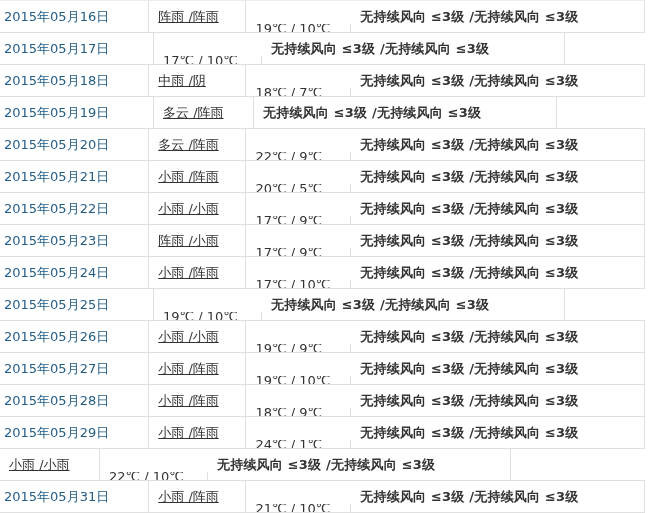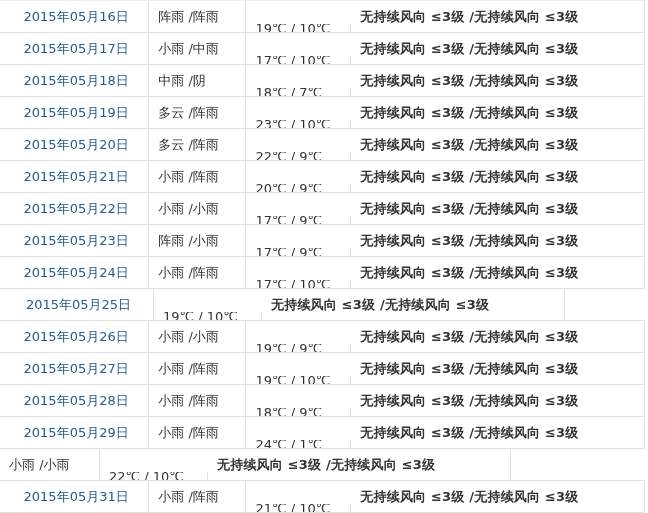--- a/index.html
+++ b/index.html
@@ -25,70 +25,68 @@
     box-sizing:border-box;
     border-bottom:1px solid var(--c-border);
     background:var(--c-bg);
   }
   .cell{
     box-sizing:border-box;
     display:flex;align-items:center;
     font-size:13px;color:var(--c-text);
     white-space:pre;overflow:hidden;
   }
-  .c-date{width:154px;border-right:1px solid var(--c-border);padding-left:4px;justify-content:center;}
-  .c-weather{width:100px;border-right:1px solid var(--c-border);padding-left:9px;}
+  .c-date{width:154px;border-right:1px solid var(--c-border);padding-left:4px;}
+  .c-weather{width:100px;border-right:1px solid var(--c-border);padding-left:9px;text-decoration:underline;}
   .c-temp{width:108px;border-right:1px solid var(--c-border);padding-left:9px;margin-top:23px;}
   .c-wind{width:303px;border-right:1px solid var(--c-border);padding-left:9px;letter-spacing:0.2px;font-weight:bold;}
   .c-date a{color:var(--c-link);text-decoration:none;font-size:13px;cursor:pointer;}
 </style>
 </head>
 <body>
 
 <div class="wtable">
 
   <div class="row">
     <div class="cell c-date"><a>2015年05月16日</a></div>
     <div class="cell c-weather">阵雨 /阵雨</div>
     <div class="cell c-temp">19℃ / 10℃</div>
     <div class="cell c-wind">无持续风向 ≤3级 /无持续风向 ≤3级</div>
   </div>
 
   <div class="row">
     <div class="cell c-date"><a>2015年05月17日</a></div>
-    <div class="cell c-weather">小雨 /中雨</div>
     <div class="cell c-temp">17℃ / 10℃</div>
     <div class="cell c-wind">无持续风向 ≤3级 /无持续风向 ≤3级</div>
   </div>
 
   <div class="row">
     <div class="cell c-date"><a>2015年05月18日</a></div>
     <div class="cell c-weather">中雨 /阴</div>
     <div class="cell c-temp">18℃ / 7℃</div>
     <div class="cell c-wind">无持续风向 ≤3级 /无持续风向 ≤3级</div>
   </div>
 
   <div class="row">
     <div class="cell c-date"><a>2015年05月19日</a></div>
     <div class="cell c-weather">多云 /阵雨</div>
-    <div class="cell c-temp">23℃ / 10℃</div>
     <div class="cell c-wind">无持续风向 ≤3级 /无持续风向 ≤3级</div>
   </div>
 
   <div class="row">
     <div class="cell c-date"><a>2015年05月20日</a></div>
     <div class="cell c-weather">多云 /阵雨</div>
     <div class="cell c-temp">22℃ / 9℃</div>
     <div class="cell c-wind">无持续风向 ≤3级 /无持续风向 ≤3级</div>
   </div>
 
   <div class="row">
     <div class="cell c-date"><a>2015年05月21日</a></div>
     <div class="cell c-weather">小雨 /阵雨</div>
-    <div class="cell c-temp">20℃ / 9℃</div>
+    <div class="cell c-temp">20℃ / 5℃</div>
     <div class="cell c-wind">无持续风向 ≤3级 /无持续风向 ≤3级</div>
   </div>
 
   <div class="row">
     <div class="cell c-date"><a>2015年05月22日</a></div>
     <div class="cell c-weather">小雨 /小雨</div>
     <div class="cell c-temp">17℃ / 9℃</div>
     <div class="cell c-wind">无持续风向 ≤3级 /无持续风向 ≤3级</div>
   </div>
 

